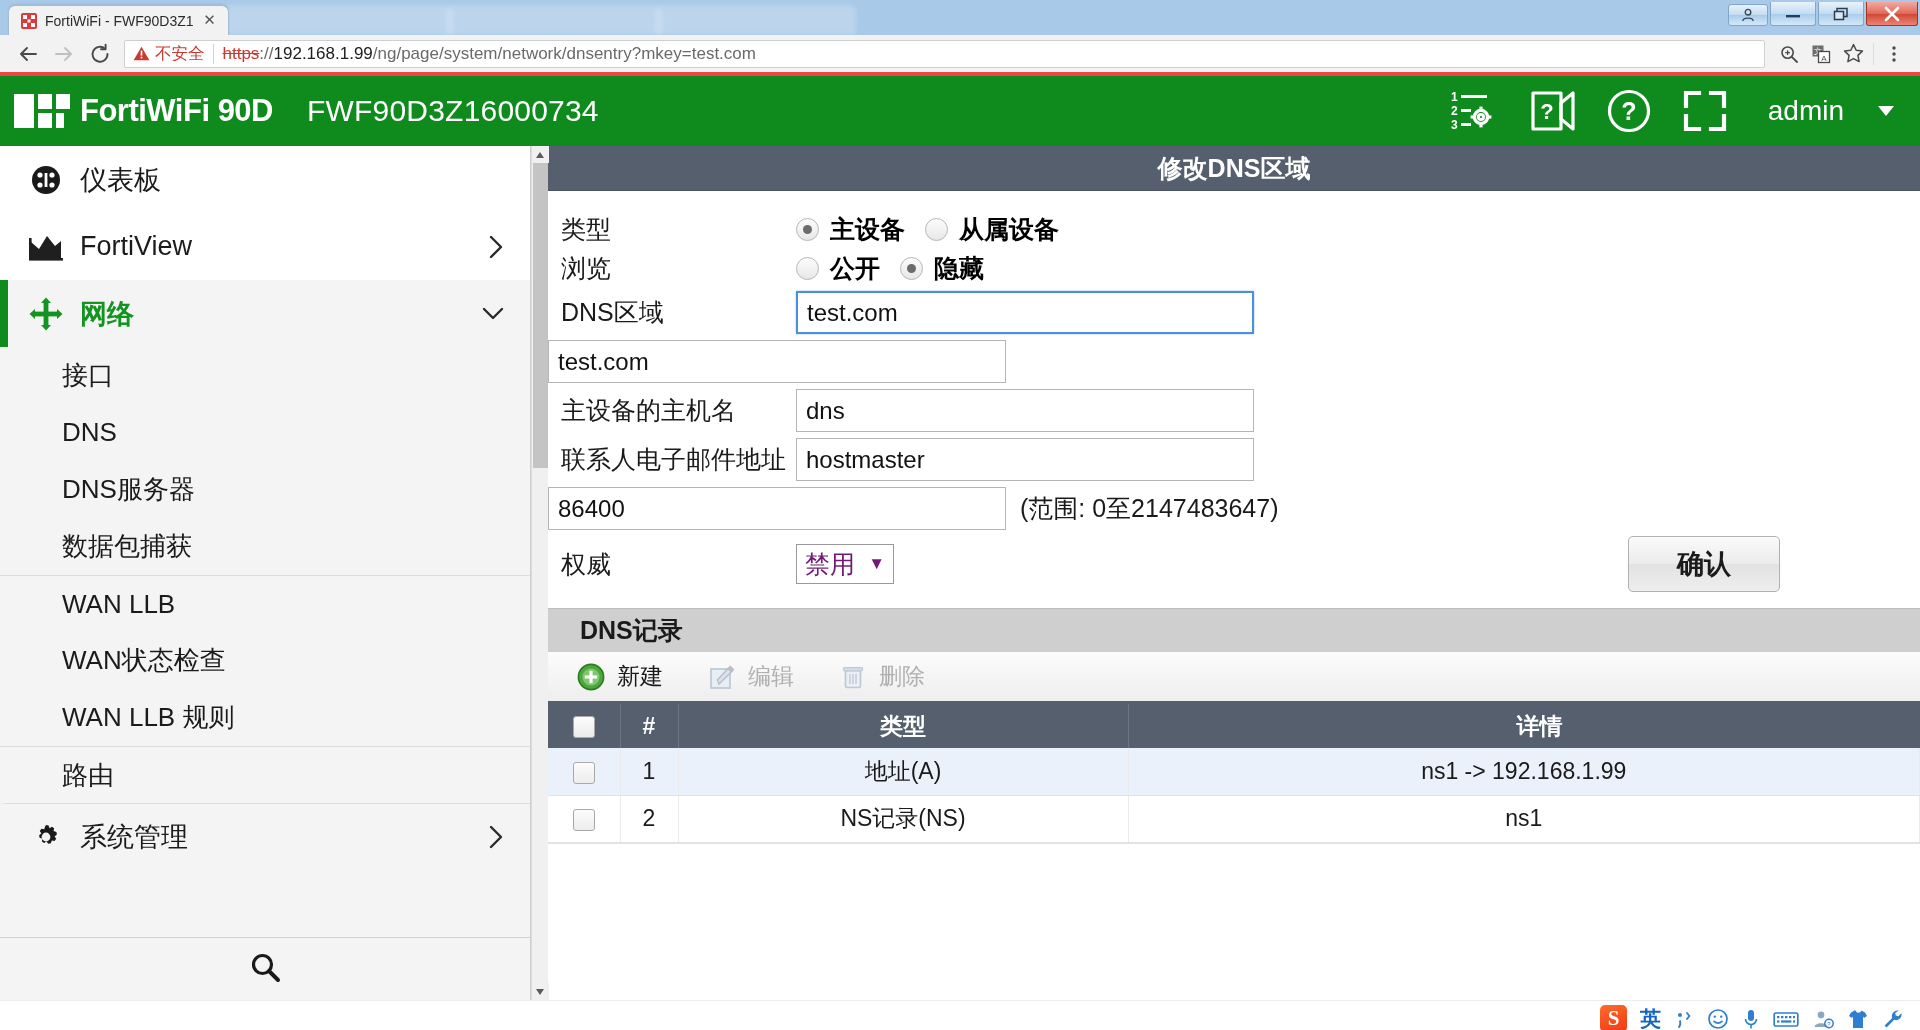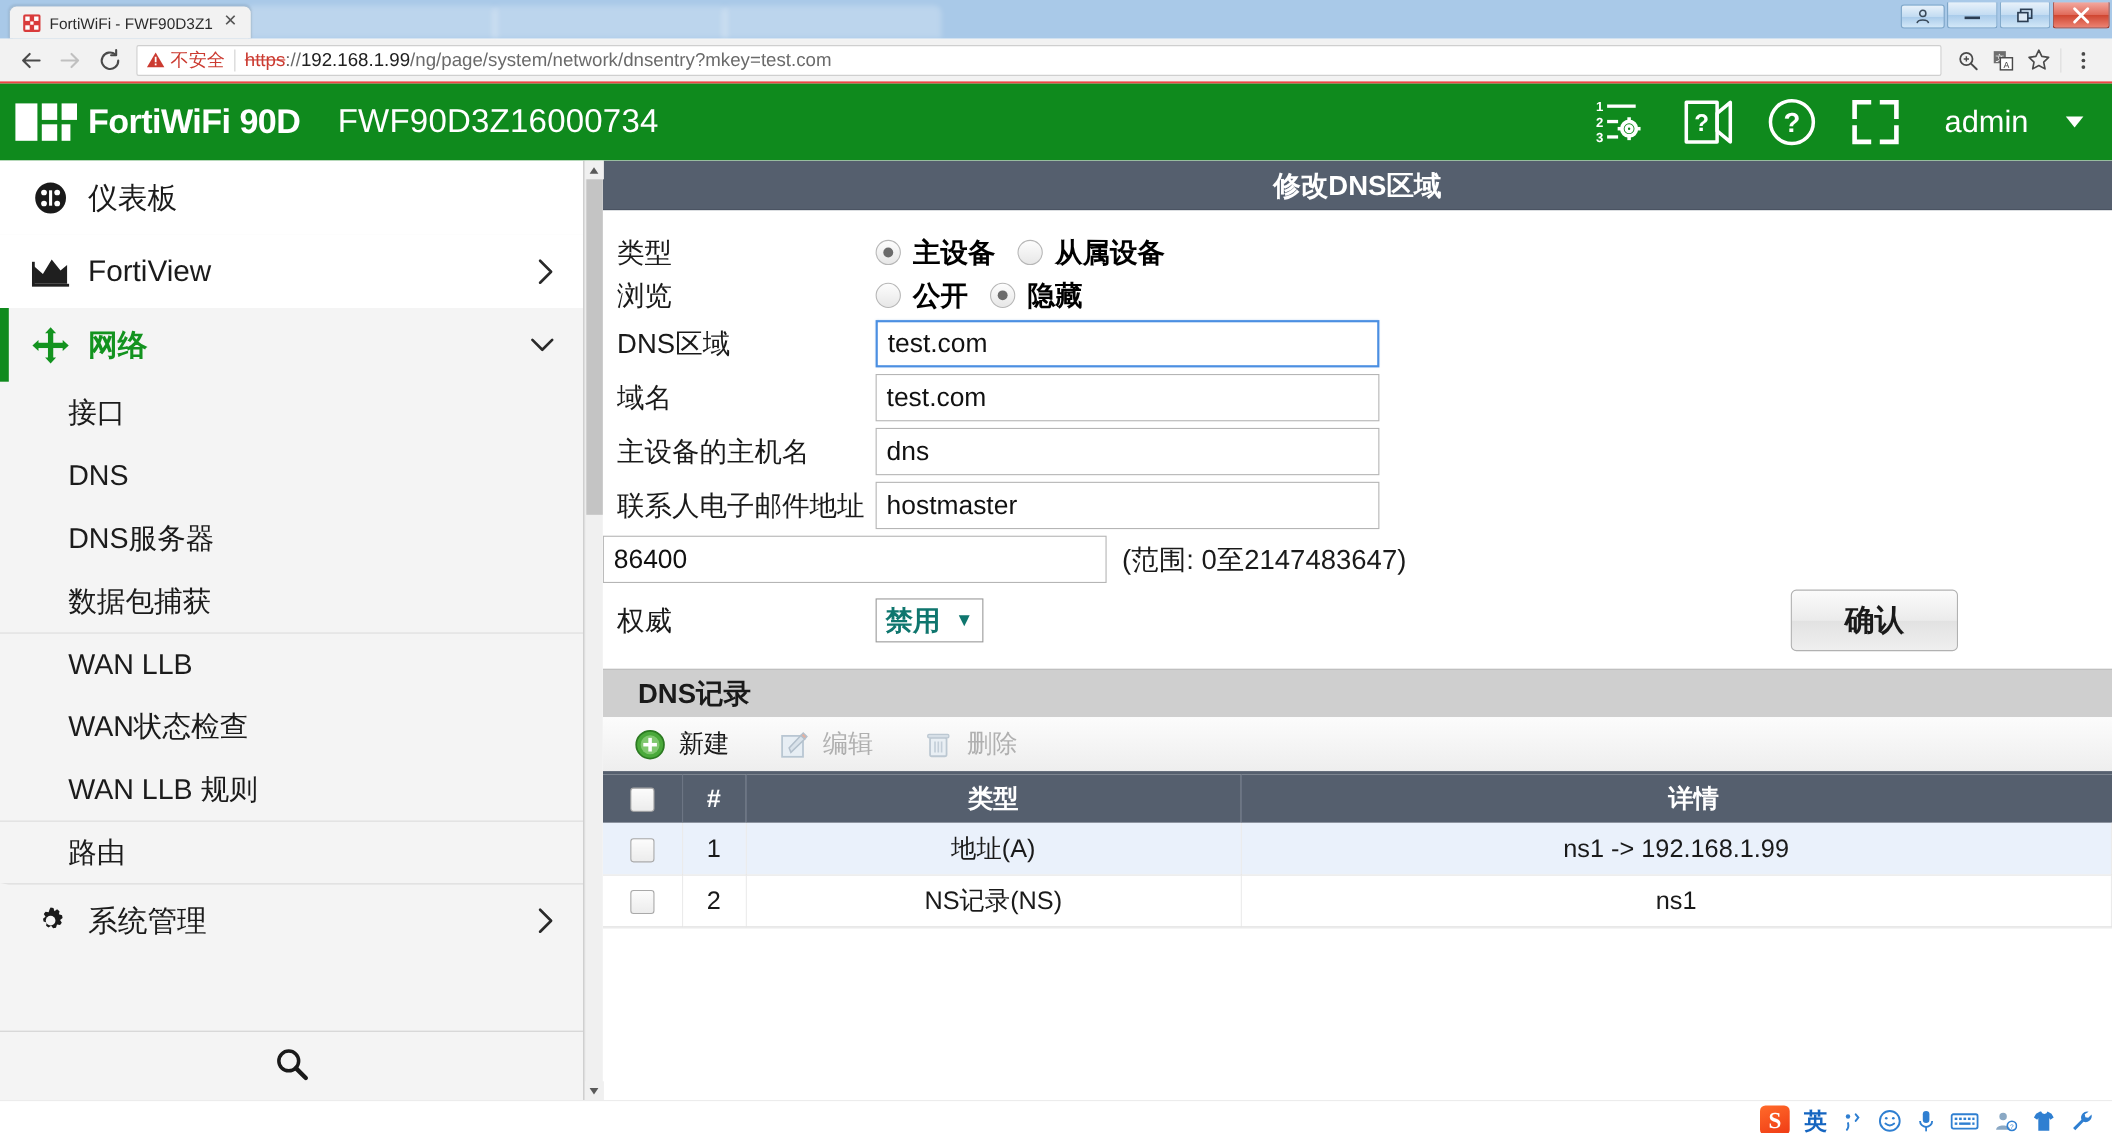--- a/index.html
+++ b/index.html
@@ -75,21 +75,21 @@
     background: linear-gradient(180deg, #f3a9a0 0%, #e06a5a 50%, #cf4530 51%, #ec8373 100%);
     border-color: #a33524;
     width: 52px;
   }
   .wc svg { display: block; }
 
   
   .browserbar {
     height: 41px;
     background: #f2f2f2;
-    border-bottom: 2px solid #ef4444;
+    border-bottom: 4px solid #ef4444;
     display: flex;
     align-items: center;
     padding: 0 10px;
   }
   .navbtn {
     width: 36px; height: 36px; display: flex; align-items: center; justify-content: center;
     color: #5a5a5a; flex: 0 0 36px;
   }
   .navbtn.disabled { color: #bdbdbd; }
   .omnibox {
@@ -234,21 +234,21 @@
     background: #fff;
     font-family: "Liberation Sans", sans-serif;
     outline: none;
   }
   .inp.focused { border: 2px solid #4b8fe2; box-shadow: 0 0 2px rgba(75,143,226,.5); }
   .hint { font-size: 25px; color: #1a1a1a; margin-left: 14px; }
   .selbox {
     display: inline-flex; align-items: center; justify-content: space-between;
     height: 40px; min-width: 98px;
     border: 1px solid #9a9a9a; background: #fff;
-    font-size: 25px; padding: 0 8px; color: #0f766e; font-weight: bold;
+    font-size: 25px; padding: 0 8px; color: #701a75;
   }
   .selbox .sc { margin-left: 10px; font-size: 17px; }
   .confirm-wrap { margin-left: auto; margin-right: 140px; }
   .btn-confirm {
     width: 152px; height: 56px;
     background: linear-gradient(180deg, #fbfbfb 0%, #ebebeb 50%, #e2e2e2 51%, #efefef 100%);
     border: 1px solid #b1b1b1; border-radius: 5px;
     font-size: 27px; font-weight: 700; color: #1a1a1a;
     font-family: "Liberation Sans", sans-serif;
   }
@@ -657,21 +657,20 @@
           </label>
         </div>
       </div>
 
       <div class="frow">
         <div class="flabel">DNS区域</div>
         <input class="inp focused" type="text" value="test.com" style="">
       </div>
 
       <div class="frow">
-        <div class="flabel">域名</div>
         <input class="inp" type="text" value="test.com" style="">
       </div>
 
       <div class="frow">
         <div class="flabel">主设备的主机名</div>
         <input class="inp" type="text" value="dns" style="">
       </div>
 
       <div class="frow">
         <div class="flabel">联系人电子邮件地址</div>

